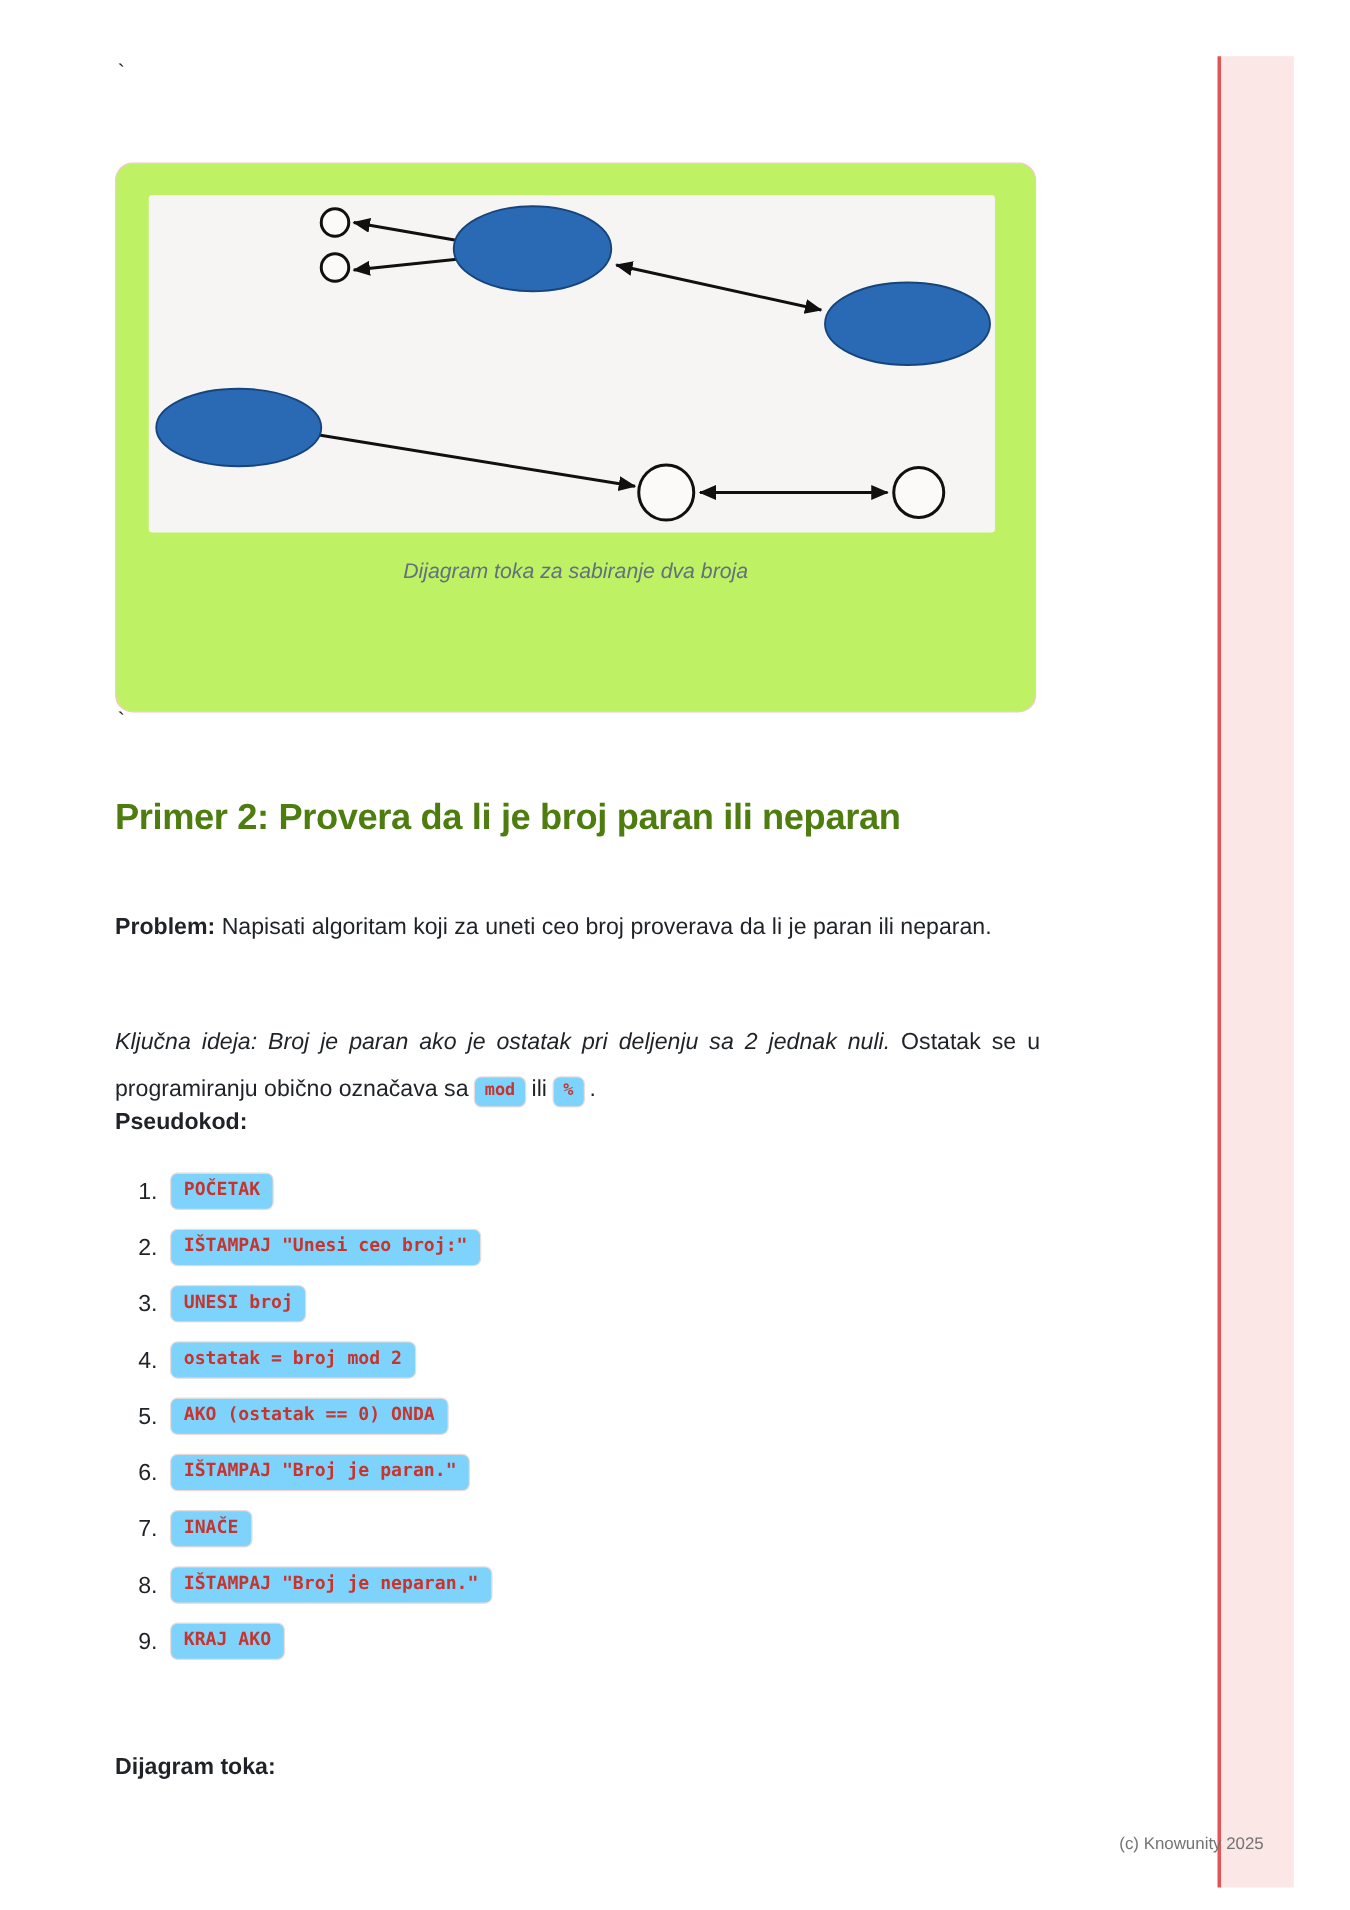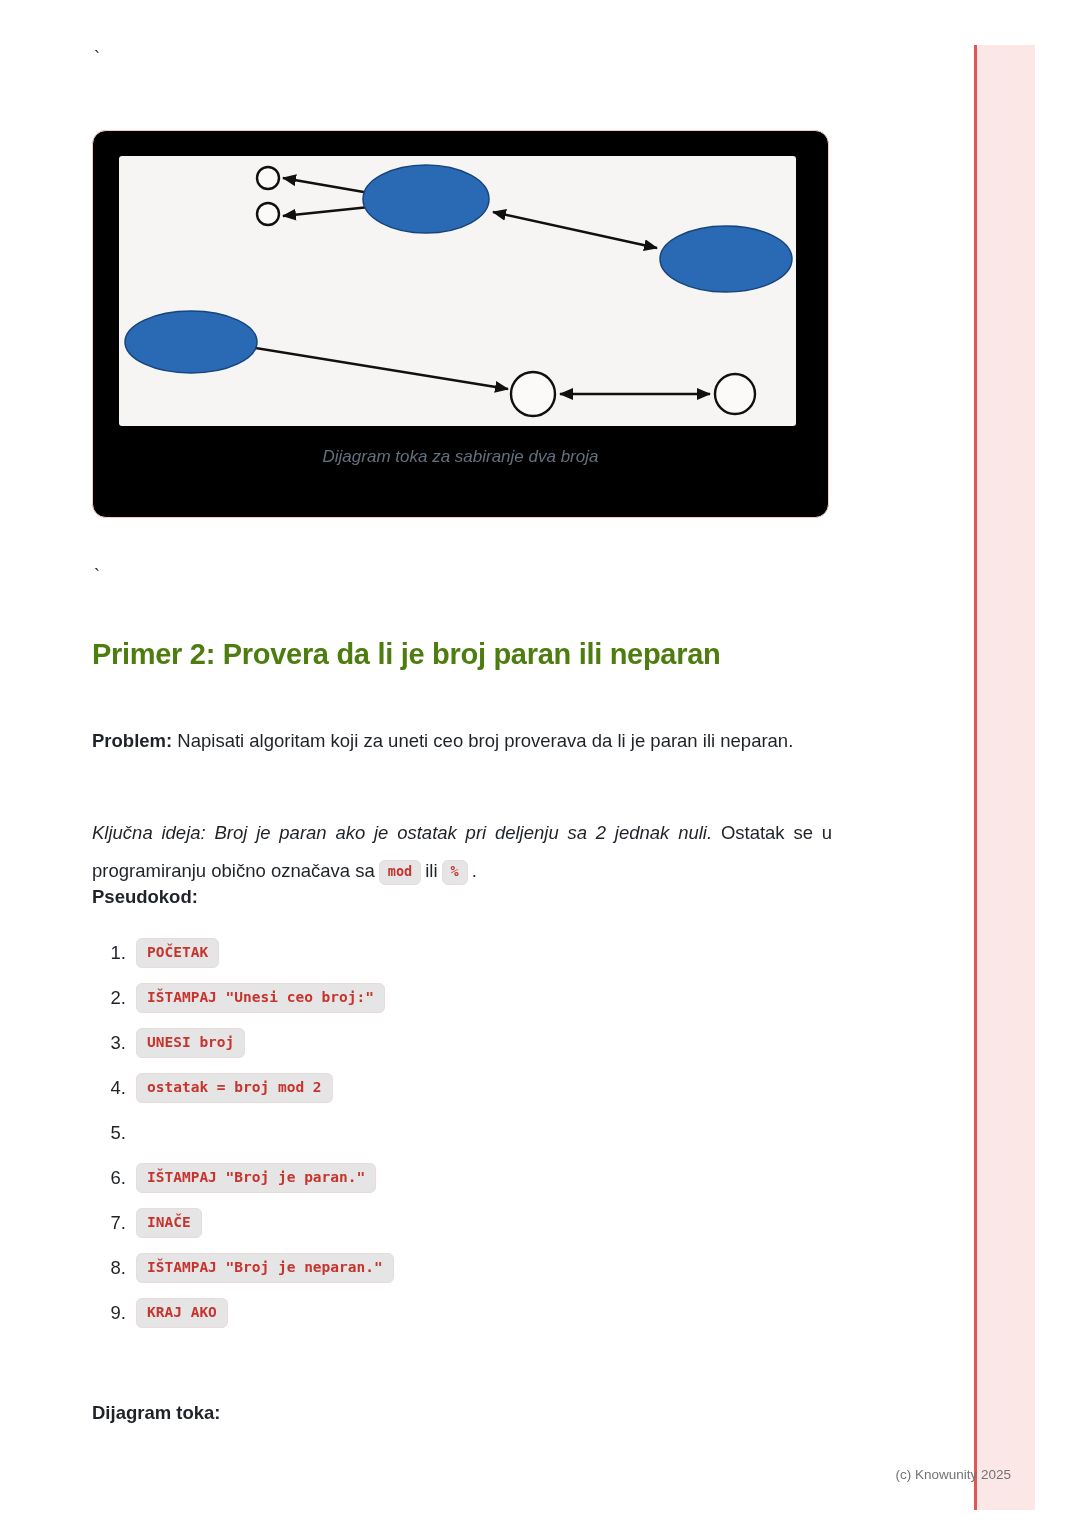--- a/index.html
+++ b/index.html
@@ -7,22 +7,22 @@
   .page {
     position:relative; width:1080px; height:1528px; background:#ffffff;
     font-family:"Liberation Sans", sans-serif; color:#1f2328; overflow:hidden;
   }
   .backtick { position:absolute; font-size:18px; color:#2a2a2a; }
   .backtick-top { left:94px; top:48px; }
   .backtick-mid { left:94px; top:566px; }
 
   
   .figure-card {
-    position:absolute; left:92px; top:130px; width:737px; height:388px;
-    border:1px solid #f3cac8; border-radius:14px; background:#000000;
+    position:absolute; left:92px; top:130px; width:737px; height:440px;
+    border:1px solid #f3cac8; border-radius:14px; background:#bef264;
   }
   .figure-image {
     position:absolute; left:26px; top:25px; width:677px; height:270px;
     background:#f7f5f3; border-radius:3px;
   }
   .figure-caption {
     position:absolute; left:0; right:0; top:316px; text-align:center;
     font-style:italic; font-size:17px; color:#64707d;
   }
   .arrow-line { stroke:#101010; stroke-width:2.4; }
@@ -43,21 +43,21 @@
   .bold { font-weight:700; }
   .italic { font-style:italic; }
   .label {
     position:absolute; left:92px; font-size:18.5px; font-weight:700; color:#1f2328;
   }
   .label-pseudo { top:886px; }
   .label-diagram { top:1402px; }
 
   
   .chip {
-    display:inline-block; background:#e5e5e5; border:1px solid #e8dbda;
+    display:inline-block; background:#7dd3fc; border:1px solid #e8dbda;
     border-radius:6px; padding:4px 10px 5px;
     font-family:"DejaVu Sans Mono", monospace; font-size:14.5px; font-weight:700;
     color:#c7342e; white-space:nowrap; line-height:1.3;
   }
   .inline-chip {
     font-size:13.5px; padding:2px 8px 3px; margin:0 4px; vertical-align:1px;
   }
 
   
   .steps { position:absolute; left:92px; top:938px; }
@@ -133,20 +133,21 @@
     <div class="pl-row">
       <span class="pl-num">3.</span>
       <code class="chip">UNESI broj</code>
     </div>
     <div class="pl-row">
       <span class="pl-num">4.</span>
       <code class="chip">ostatak = broj mod 2</code>
     </div>
     <div class="pl-row">
       <span class="pl-num">5.</span>
+      <code class="chip">AKO (ostatak == 0) ONDA</code>
     </div>
     <div class="pl-row">
       <span class="pl-num">6.</span>
       <code class="chip">IŠTAMPAJ "Broj je paran."</code>
     </div>
     <div class="pl-row">
       <span class="pl-num">7.</span>
       <code class="chip">INAČE</code>
     </div>
     <div class="pl-row">

